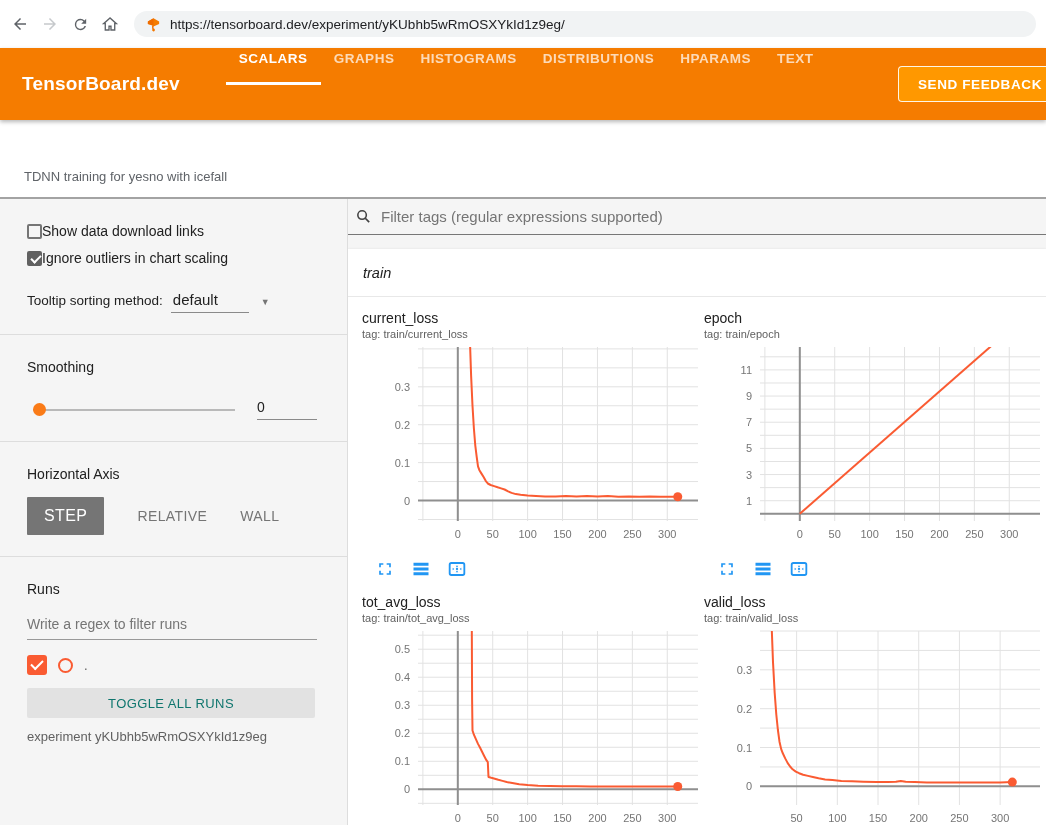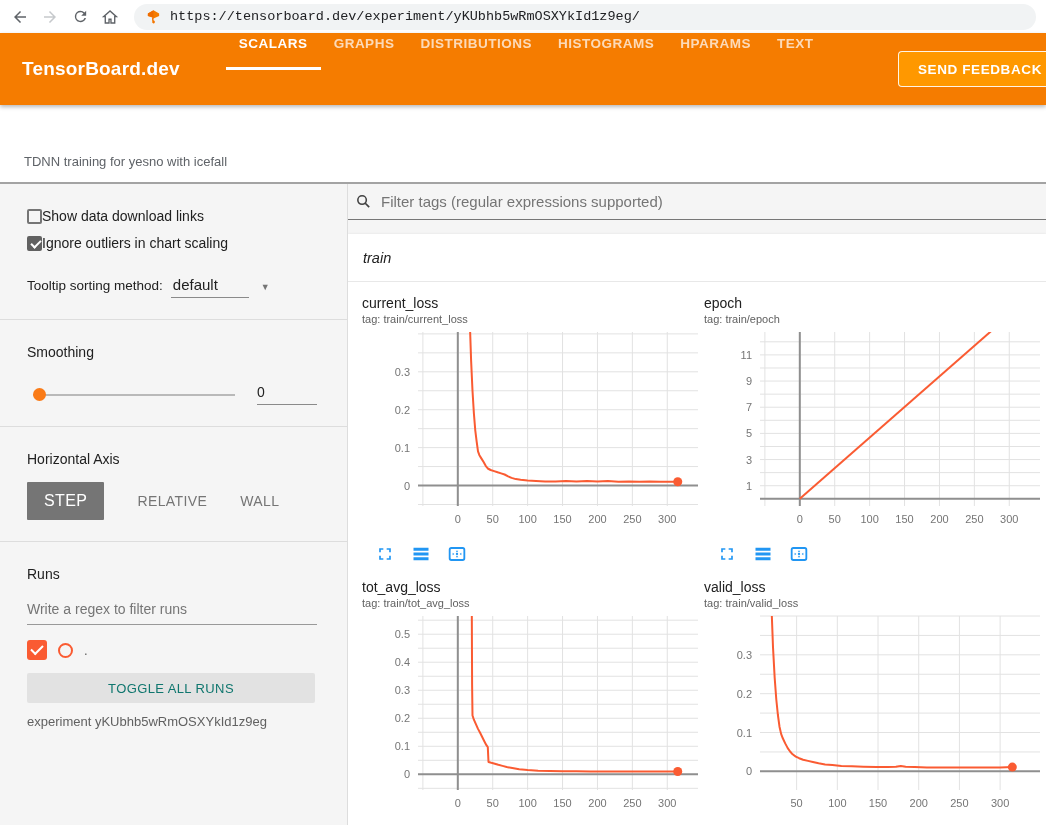--- a/index.html
+++ b/index.html
@@ -1,20 +1,20 @@
 <!DOCTYPE html>
 <html><head>
 <meta charset="utf-8">
 <style>
   * { margin:0; padding:0; box-sizing:border-box; }
   html,body { width:1046px; height:825px; overflow:hidden; background:#fff;
     font-family:"Liberation Sans", sans-serif; }
 
   
-  .browser-bar{height:33px;background:#fff;display:flex;align-items:center;padding:0 10px 0 6px;gap:2px;font-family:Liberation Mono, monospace;}
+  .browser-bar{height:48px;background:#fff;display:flex;align-items:center;padding:0 10px 0 6px;gap:2px;}
   .nav-ic{width:28px;height:28px;display:flex;align-items:center;justify-content:center;flex:none;}
   .url-pill{flex:1;height:26px;border-radius:13px;background:#f1f3f4;display:flex;align-items:center;padding:0 12px;gap:9px;margin-left:8px;}
   .url-text{font-size:13.5px;color:#202124;white-space:nowrap;}
 
   
   .tb-header{height:72px;background:#f57c00;display:flex;align-items:flex-start;padding-left:22px;box-shadow:0 2px 4px rgba(0,0,0,.28);position:relative;z-index:5;}
   .brand{color:#fff;font-size:19px;font-weight:700;letter-spacing:.2px;align-self:center;}
   .tabs{display:flex;margin-left:46px;align-items:stretch;}
   .tab{display:flex;align-items:center;padding:3px 13px 16px 13px;color:rgba(255,255,255,.72);font-size:13.5px;font-weight:700;letter-spacing:.5px;border-bottom:3px solid transparent;cursor:pointer;}
   .tab.active{color:#fff;border-bottom-color:#fff;}
@@ -99,22 +99,22 @@
     </span>
     <span class="url-text">https://tensorboard.dev/experiment/yKUbhb5wRmOSXYkId1z9eg/</span>
   </div>
 </div>
 
 <div class="tb-header">
   <span class="brand">TensorBoard.dev</span>
   <div class="tabs" id="tabs">
       <div class="tab active">SCALARS</div>
       <div class="tab">GRAPHS</div>
+      <div class="tab">HISTOGRAMS</div>
       <div class="tab">DISTRIBUTIONS</div>
-      <div class="tab">HISTOGRAMS</div>
       <div class="tab">HPARAMS</div>
       <div class="tab">TEXT</div>
     </div>
   <div class="feedback-btn">SEND FEEDBACK</div>
 </div>
 
 <div class="subtitle-bar">
   <span class="subtitle">TDNN training for yesno with icefall</span>
 </div>
 

